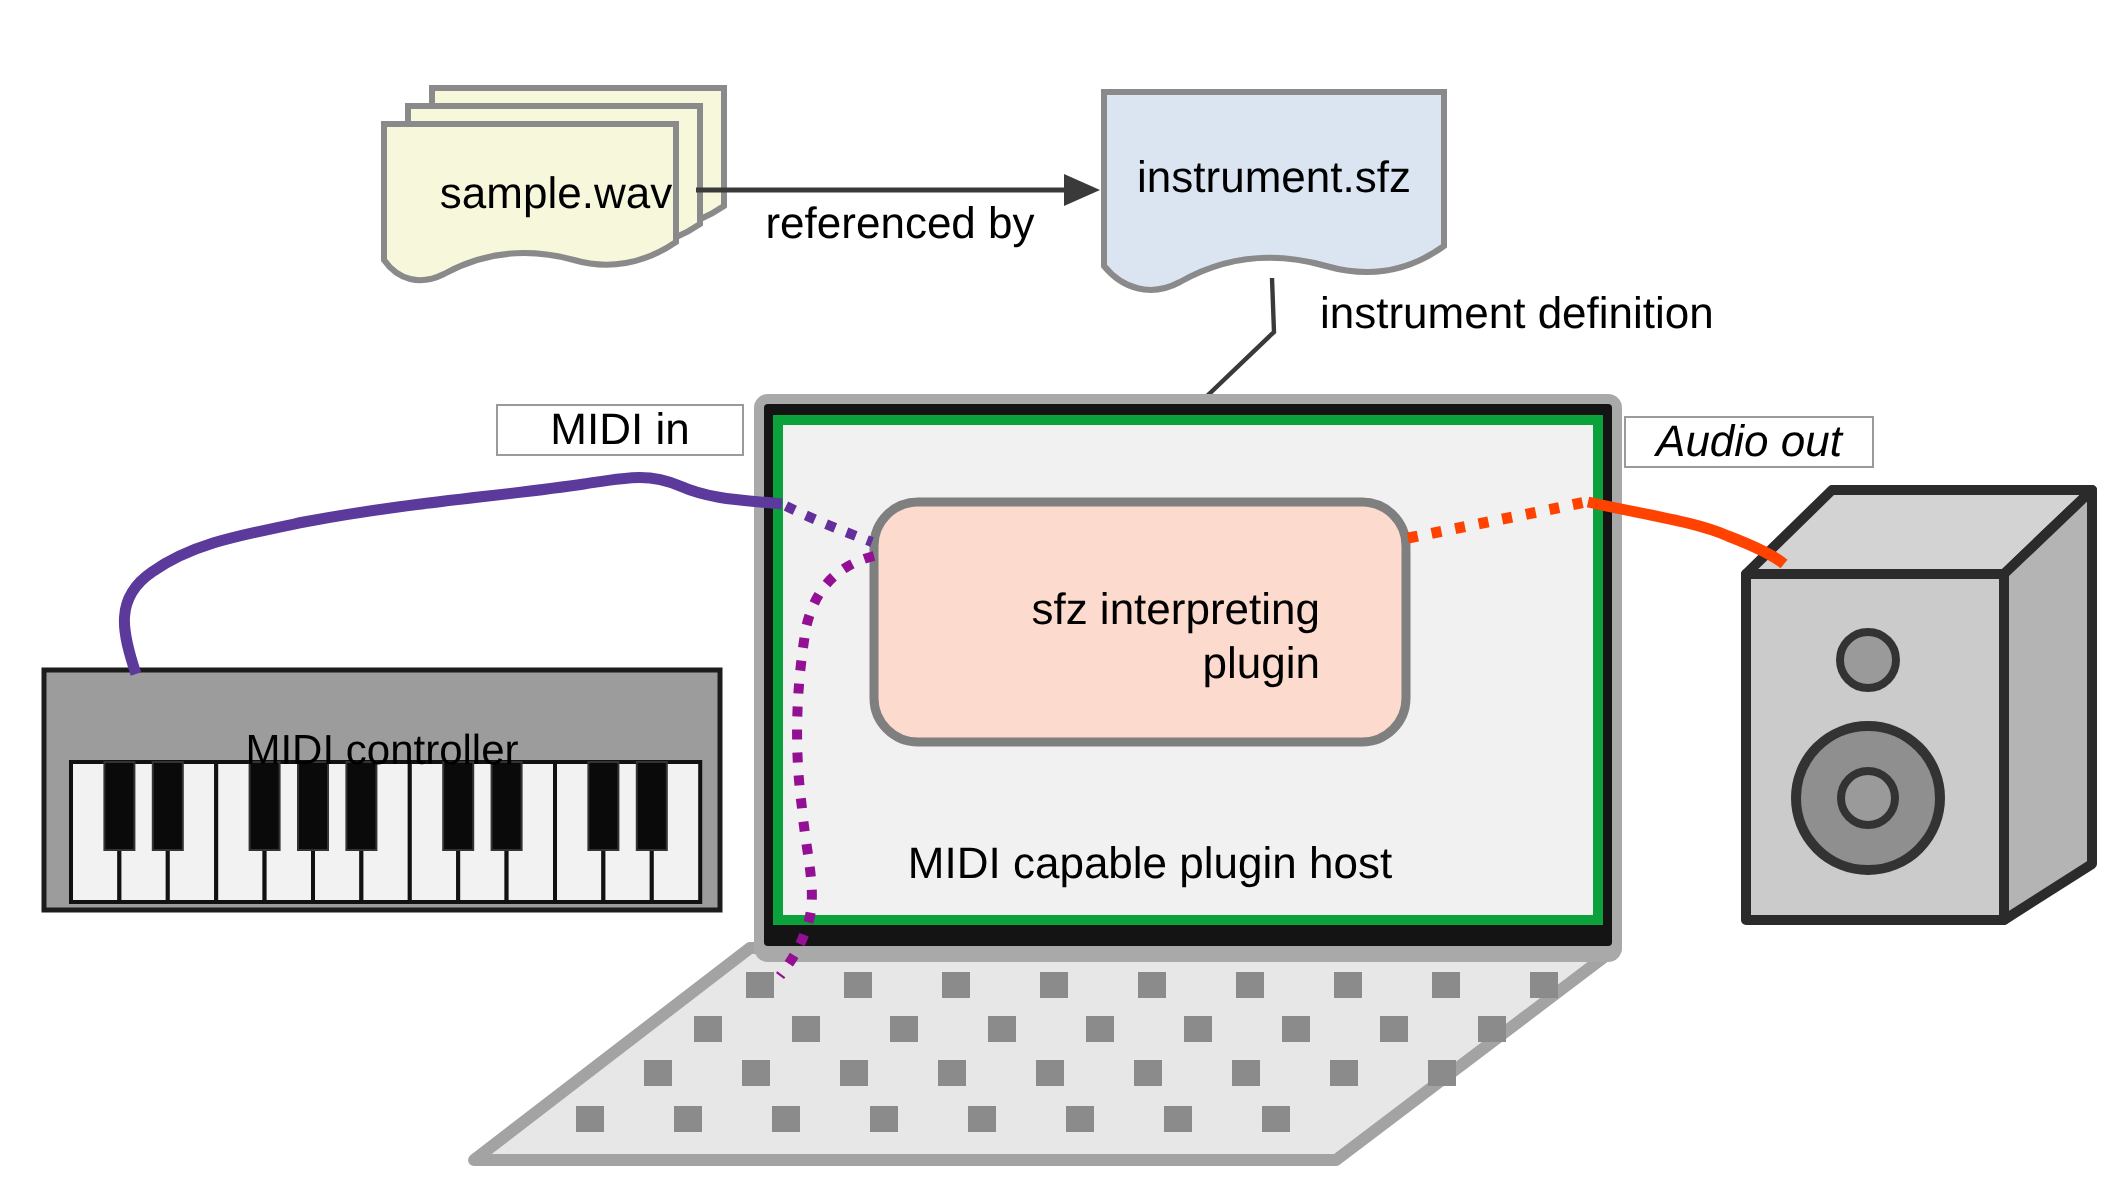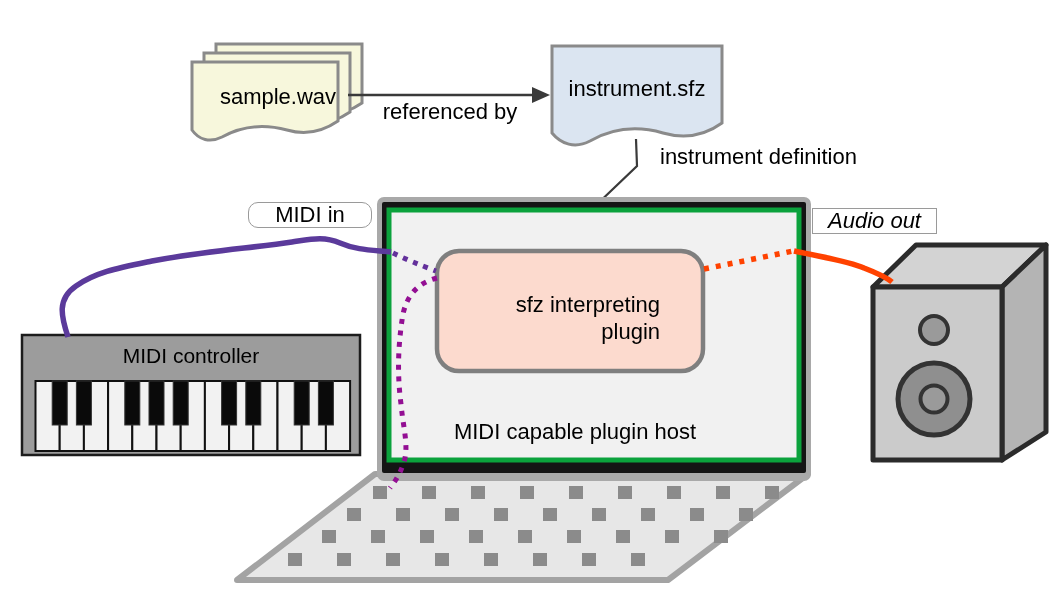--- a/index.html
+++ b/index.html
@@ -11,21 +11,21 @@
   .lbl{
     position:absolute;font-size:22px;line-height:1.2;color:#000;
     display:flex;align-items:center;justify-content:center;text-align:center;
     white-space:nowrap;
   }
   .boxed{
     background:#ffffff;border:1.6px solid #9a9a9a;height:24px;
   }
   .wrap2{white-space:normal;line-height:27px;text-align:right;}
   .leftalign{justify-content:flex-start;text-align:left;}
-  .ctrl-lbl{font-size:21px;}
+  .ctrl-lbl{font-size:21px;margin-top:20px;}
 </style>
 </head>
 <body>
 
 <div class="canvas">
 
   <svg width="1058" height="595" viewBox="0 0 1058 595">
     <defs>
       <path id="docshape-s" d="M0,0 H146 V59 C130,70 112,73 95,68 C69,61 48,65 30,75 C18,81 7,78 0,68 Z"></path>
       <path id="docshape-l" d="M0,0 H170 V77 C152,90 132,93 111,87 C83,79 59,83 38,95 C23,103 9,98 0,87 Z"></path>
@@ -143,21 +143,21 @@
   </svg>
 
   <div class="lbl" style="left:200px;top:84px;width:156px;height:26px;">sample.wav</div>
 
   <div class="lbl" style="left:360px;top:99px;width:180px;height:26px;">referenced by</div>
 
   <div class="lbl" style="left:552px;top:76px;width:170px;height:26px;">instrument.sfz</div>
 
   <div class="lbl leftalign" style="left:660px;top:144px;width:240px;height:26px;">instrument definition</div>
 
-  <div class="lbl boxed" style="left:248px;top:202px;width:122px;border-radius:10px;">MIDI in</div>
+  <div class="lbl boxed" style="left:248px;top:202px;width:122px;">MIDI in</div>
 
   <div class="lbl boxed" style="left:812px;top:208px;width:123px;font-style:italic;">Audio out</div>
 
   <div class="lbl wrap2" style="left:480px;top:290px;width:180px;height:56px;">sfz interpreting plugin</div>
 
   <div class="lbl" style="left:415px;top:419px;width:320px;height:26px;">MIDI capable plugin host</div>
 
   <div class="lbl ctrl-lbl" style="left:22px;top:343px;width:338px;height:26px;">MIDI controller</div>
 </div>
 

